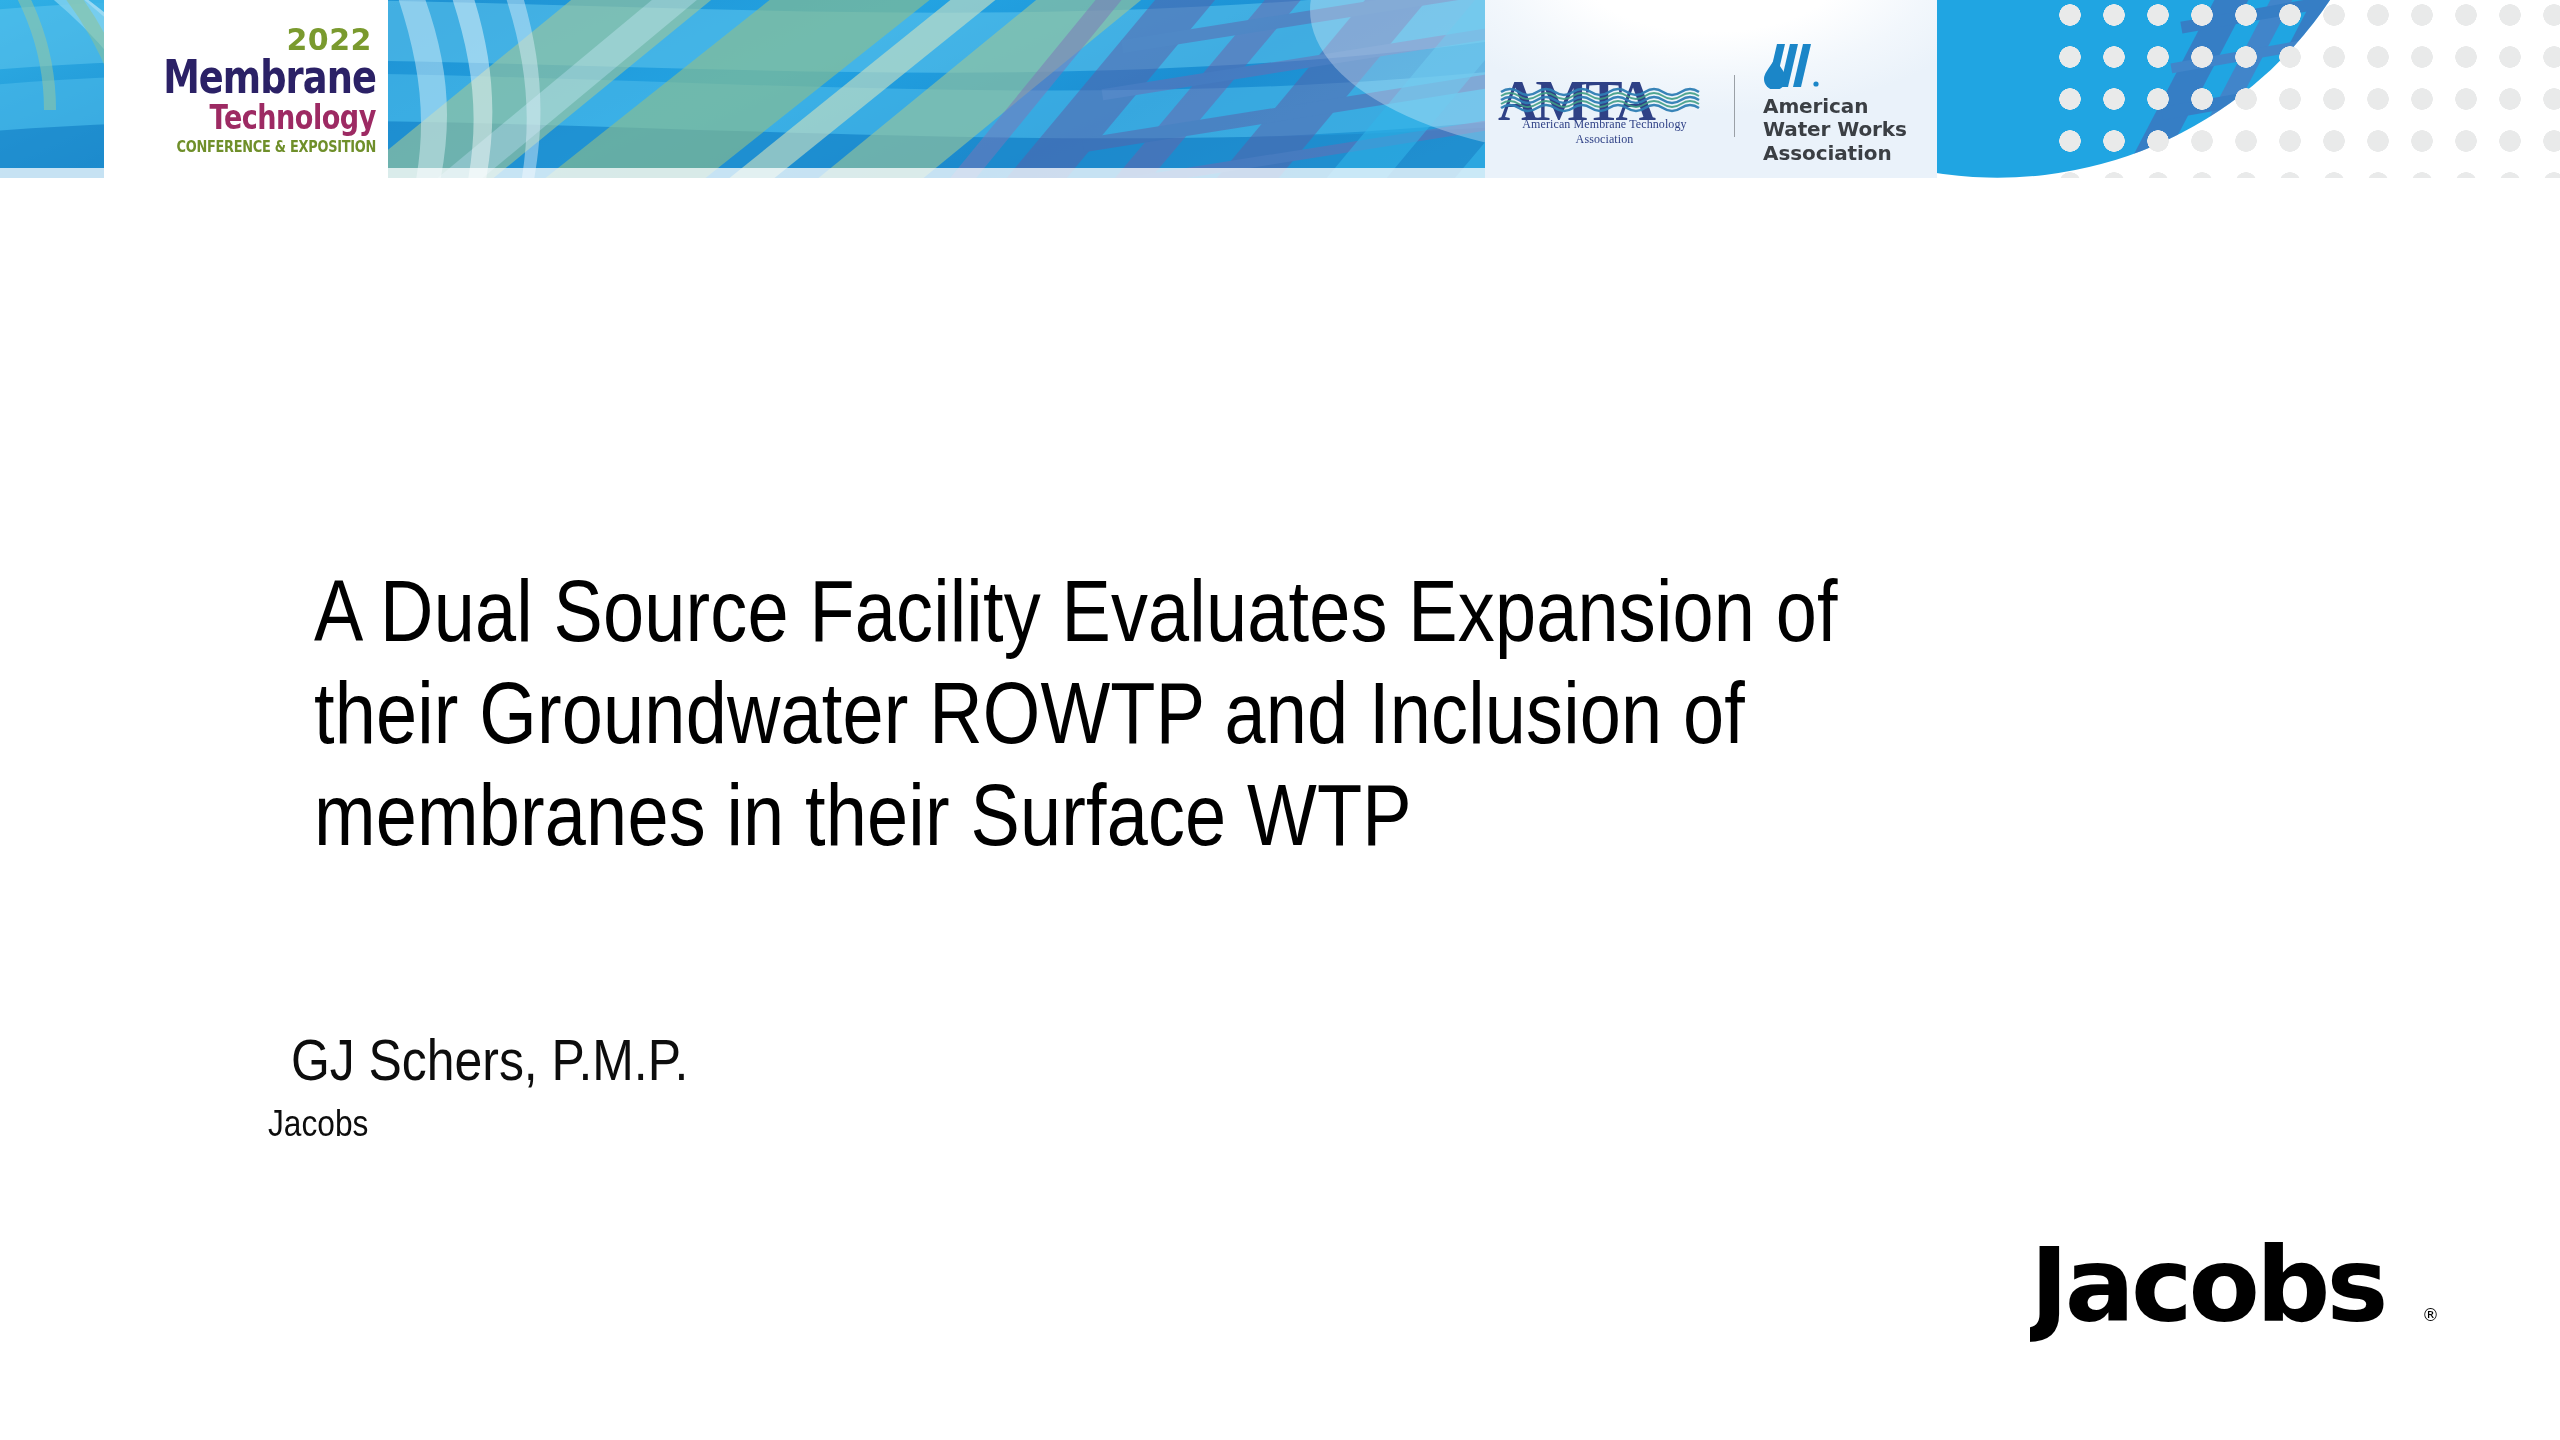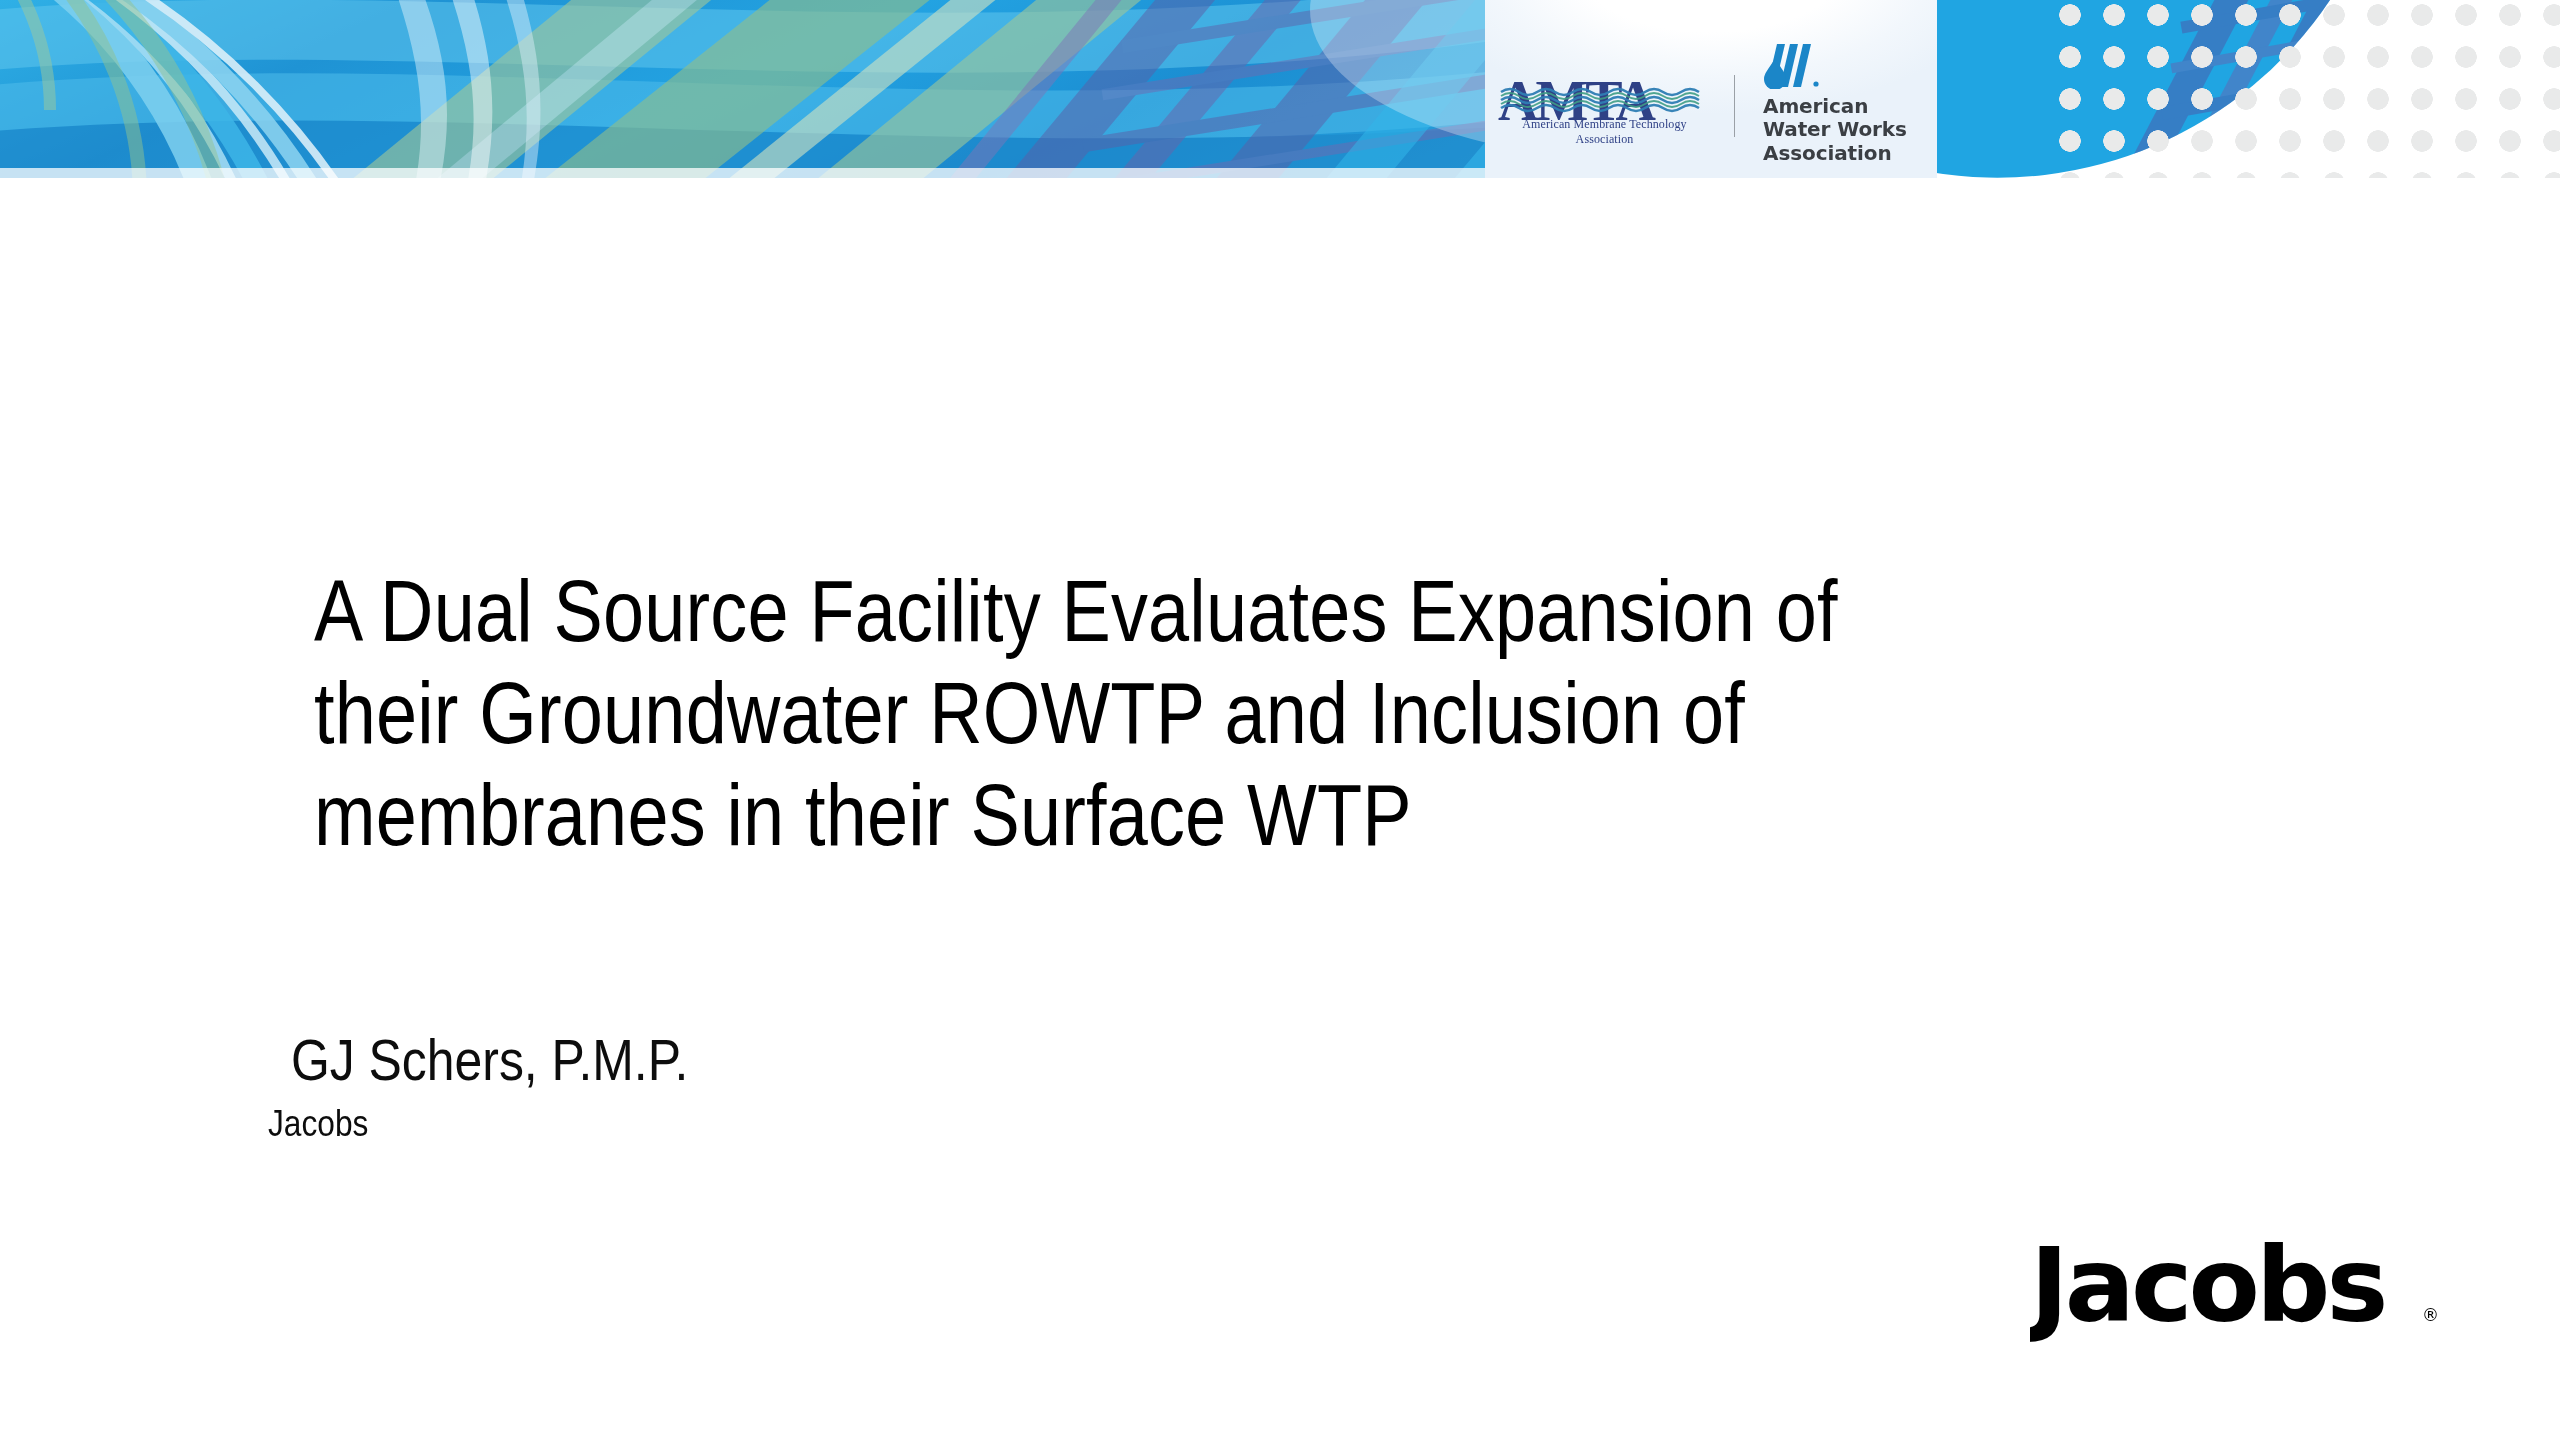--- a/index.html
+++ b/index.html
@@ -387,20 +387,28 @@
           <path d="M27,1 L35,1 L25,44 L17,44 Z" fill="#1b86c8"></path>
           <path d="M40,1 L48,1 L38,44 L30,44 Z" fill="#1b86c8"></path>
           <path d="M12,16 C 5,26 1,31 1,36 a 11 11 0 0 0 22,0 c 0,-5 -4,-10 -11,-20 Z" fill="#1b86c8"></path>
           <circle cx="53" cy="41" r="2.6" fill="#1b86c8"></circle>
         </svg>
         <div class="awwa-text">American Water Works
 Association</div>
       </div>
     </div>
 
+    <div class="conf-logo">
+      <div class="inner">
+        <div class="conf-year">2022</div>
+        <div class="conf-membrane">Membrane</div>
+        <div class="conf-technology">Technology</div>
+        <div class="conf-caption">CONFERENCE &amp; EXPOSITION</div>
+      </div>
+    </div>
 
   </div>
 
   <div class="title-block">
     <h1 class="slide-title">A Dual Source Facility Evaluates Expansion of
 their Groundwater ROWTP and Inclusion of
 membranes in their Surface WTP</h1>
   </div>
 
   <div class="author-block">

